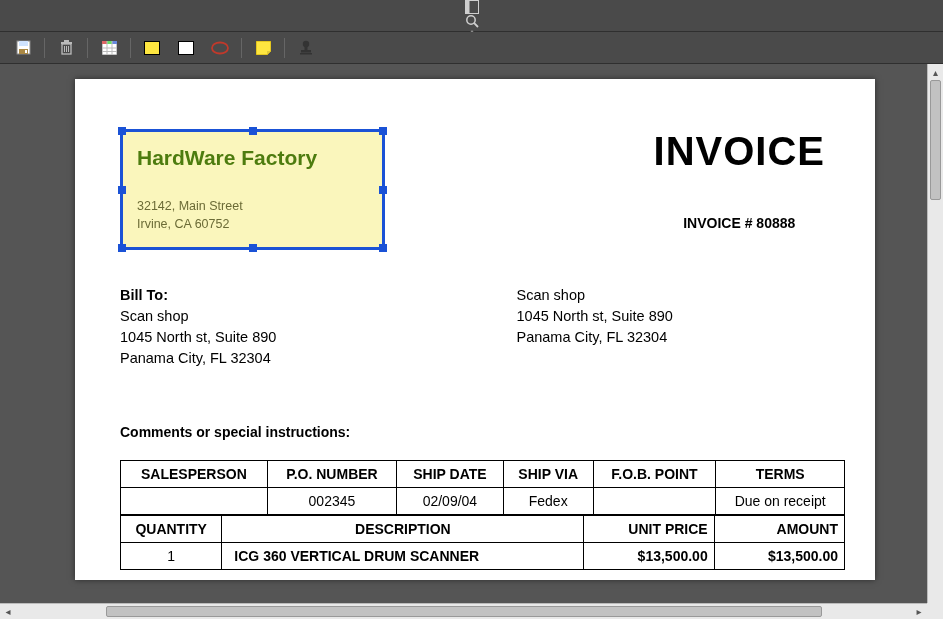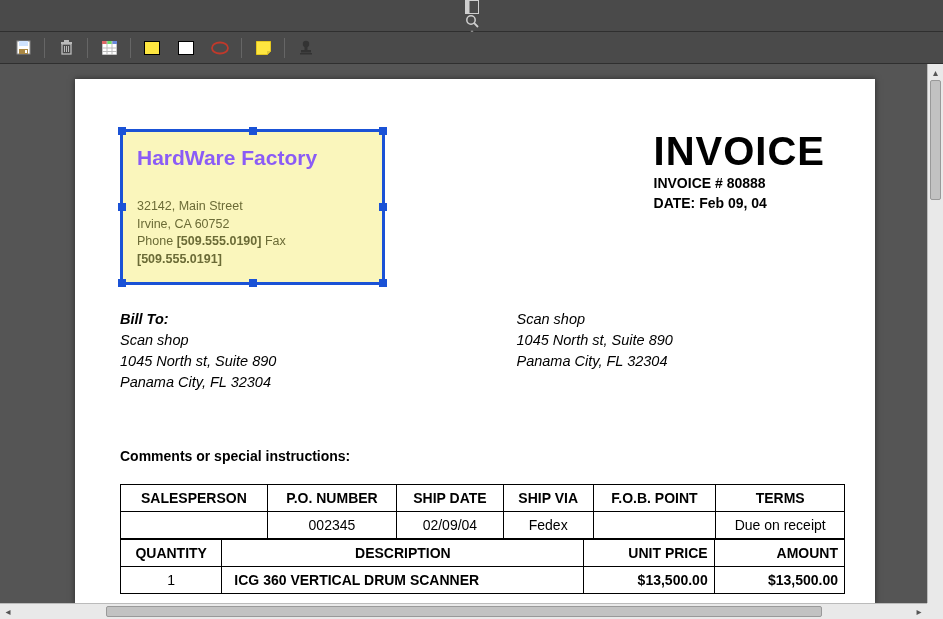--- a/index.html
+++ b/index.html
@@ -36,28 +36,28 @@
   .page-canvas { position: absolute; left: 75px; top: 15px; width: 800px; background: #fff; box-shadow: 0 0 6px rgba(0,0,0,.5); color: #000; }
   .doc-inner { padding: 50px 30px 10px 45px; font-size: 14px; }
 
   
   .top-row { display: flex; justify-content: space-between; align-items: flex-start; }
   .company-box { border: 3px solid #1a52d6; background: #faf6bc; padding: 14px 18px 14px 14px; width: 265px; position: relative; }
   .handle { width: 8px; height: 8px; background: #1a52d6; position: absolute; }
   .h-tl { top: -5px; left: -5px; } .h-tm { top: -5px; left: calc(50% - 4px);} .h-tr{top:-5px; right:-5px;}
   .h-ml { top: calc(50% - 4px); left:-5px;} .h-mr{top:calc(50% - 4px); right:-5px;}
   .h-bl { bottom:-5px; left:-5px;} .h-bm{bottom:-5px; left:calc(50% - 4px);} .h-br{bottom:-5px; right:-5px;}
-  .company-name { color: #8b5cf6; font-size: 21px; font-weight: bold; margin-bottom: 28px; }
+  .company-name { color: #4d7c0f; font-size: 21px; font-weight: bold; margin-bottom: 28px; }
   .company-addr { color: #6b6b36; font-size: 12.5px; line-height: 1.4; }
   .company-addr b { font-weight: bold; }
 
   .invoice-title { font-family: Arial Black, Arial, sans-serif; font-size: 40px; font-weight: 900; letter-spacing: 1px; }
-  .inv-meta { font-size: 14px; font-weight: bold; line-height: 1.4; }
-
-  .addr-row { display: flex; margin-top: 24px; gap: 8px; font-style: italic; }
+  .inv-meta { font-size: 14px; font-weight: bold; margin-top: 40px; line-height: 1.4; }
+
+  .addr-row { display: flex; margin-top: 35px; gap: 8px; }
   .addr-block { flex: 1; font-size: 14.5px; line-height: 1.45; }
   .addr-block .lbl { font-weight: bold; }
   .addr-block.right { margin-left: 60px; }
 
   .comments-lbl { font-weight: bold; font-size: 14px; margin-top: 55px; margin-bottom: 20px; }
 
   table { width: 100%; border-collapse: collapse; font-size: 14px; }
   table th, table td { border: 1.5px solid #000; padding: 5px 6px; text-align: center; }
   table th { font-weight: bold; }
   .ship-table { }
@@ -212,29 +212,27 @@
           <div class="handle h-tr"></div>
           <div class="handle h-ml"></div>
           <div class="handle h-mr"></div>
           <div class="handle h-bl"></div>
           <div class="handle h-bm"></div>
           <div class="handle h-br"></div>
           <div class="company-name">HardWare Factory</div>
           <div class="company-addr">
             <div>32142, Main Street</div>
             <div>Irvine, CA 60752</div>
-            <div><span>Phone </span><b>[509.555.0190]</b><span>  Fax </span><b>[509.555.0191]</b></div>
           </div>
         </div>
 
-        <div style="text-align:left; padding-right:20px;">
+        <div style="text-align:center; padding-right:20px;">
           <div class="invoice-title">INVOICE</div>
           <div class="inv-meta">
             <div><span>INVOICE # </span><span>80888</span></div>
-            <div><span>DATE: </span><span>Feb 09, 04</span></div>
           </div>
         </div>
       </div>
 
       <div class="addr-row">
         <div class="addr-block">
           <div class="lbl">Bill To:</div>
           <div>Scan shop</div>
           <div>1045 North st, Suite 890</div>
           <div>Panama City, FL 32304</div>

